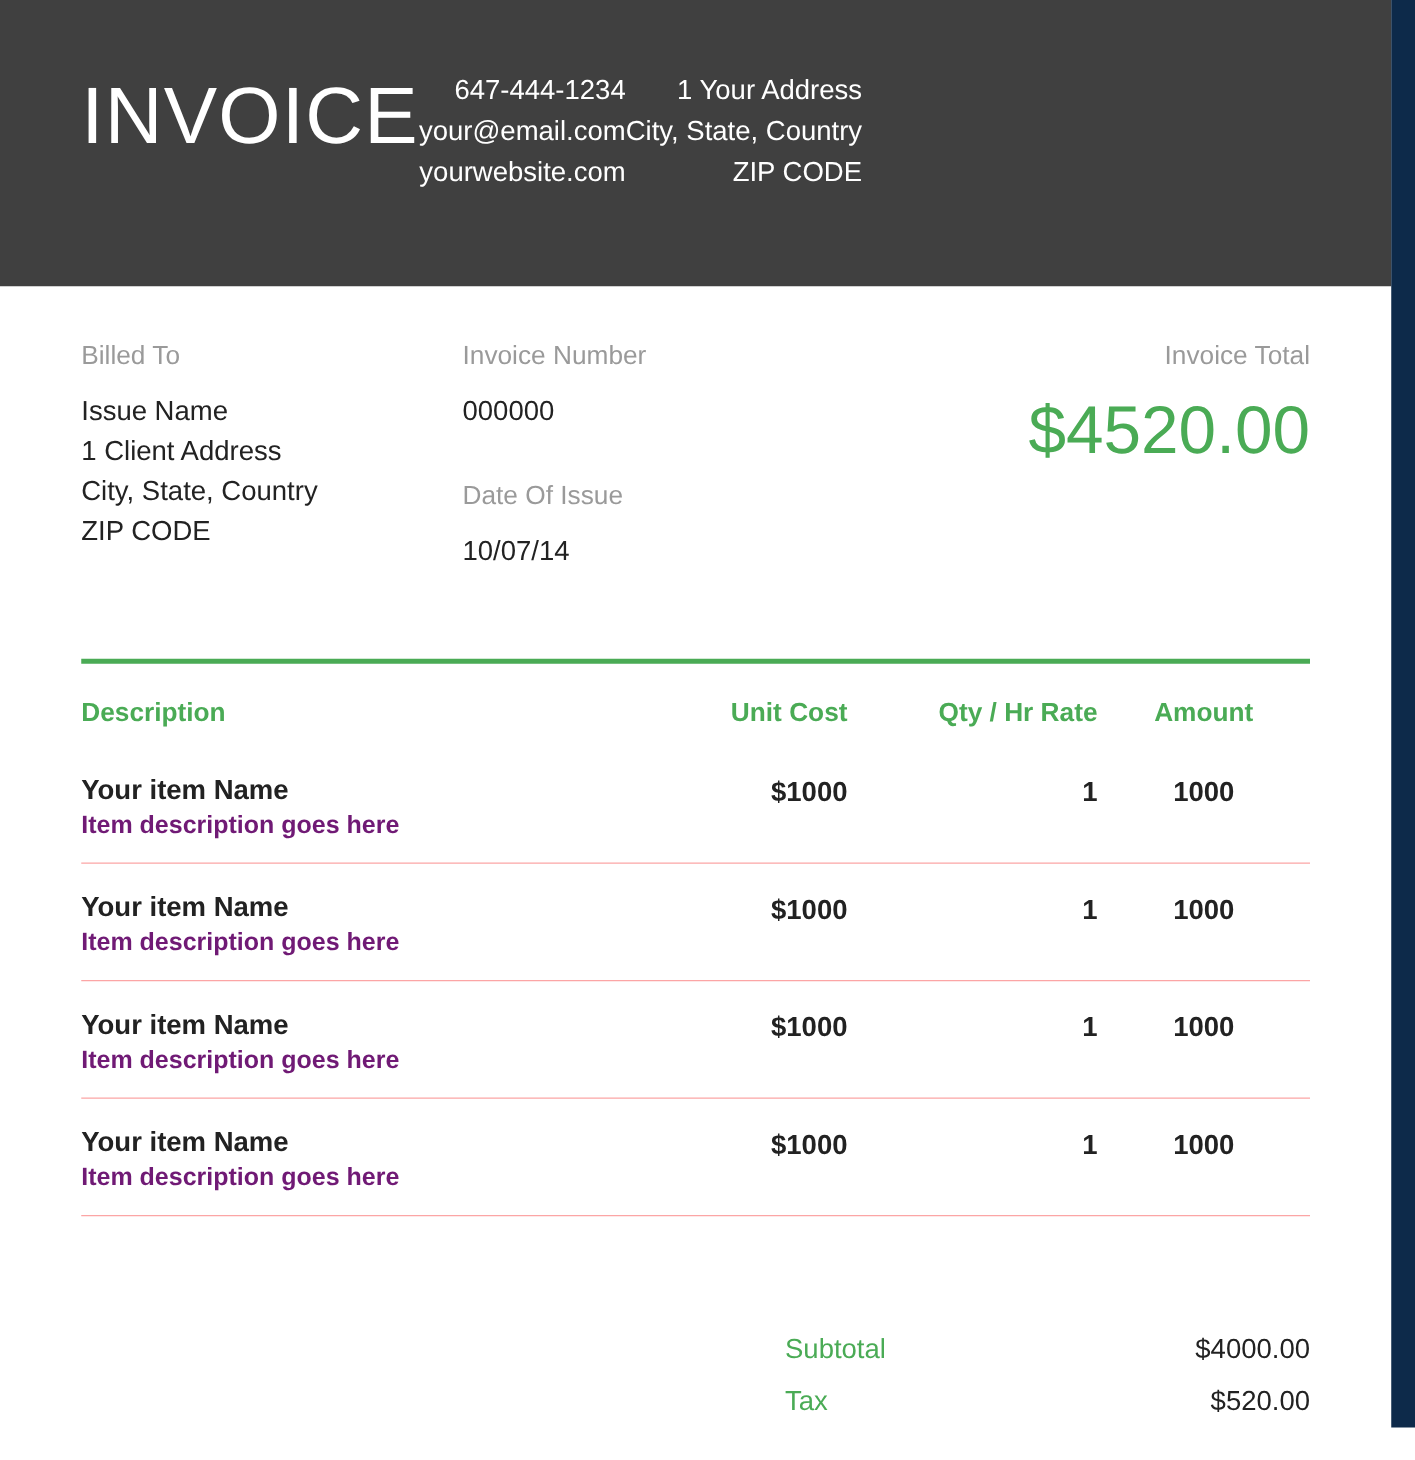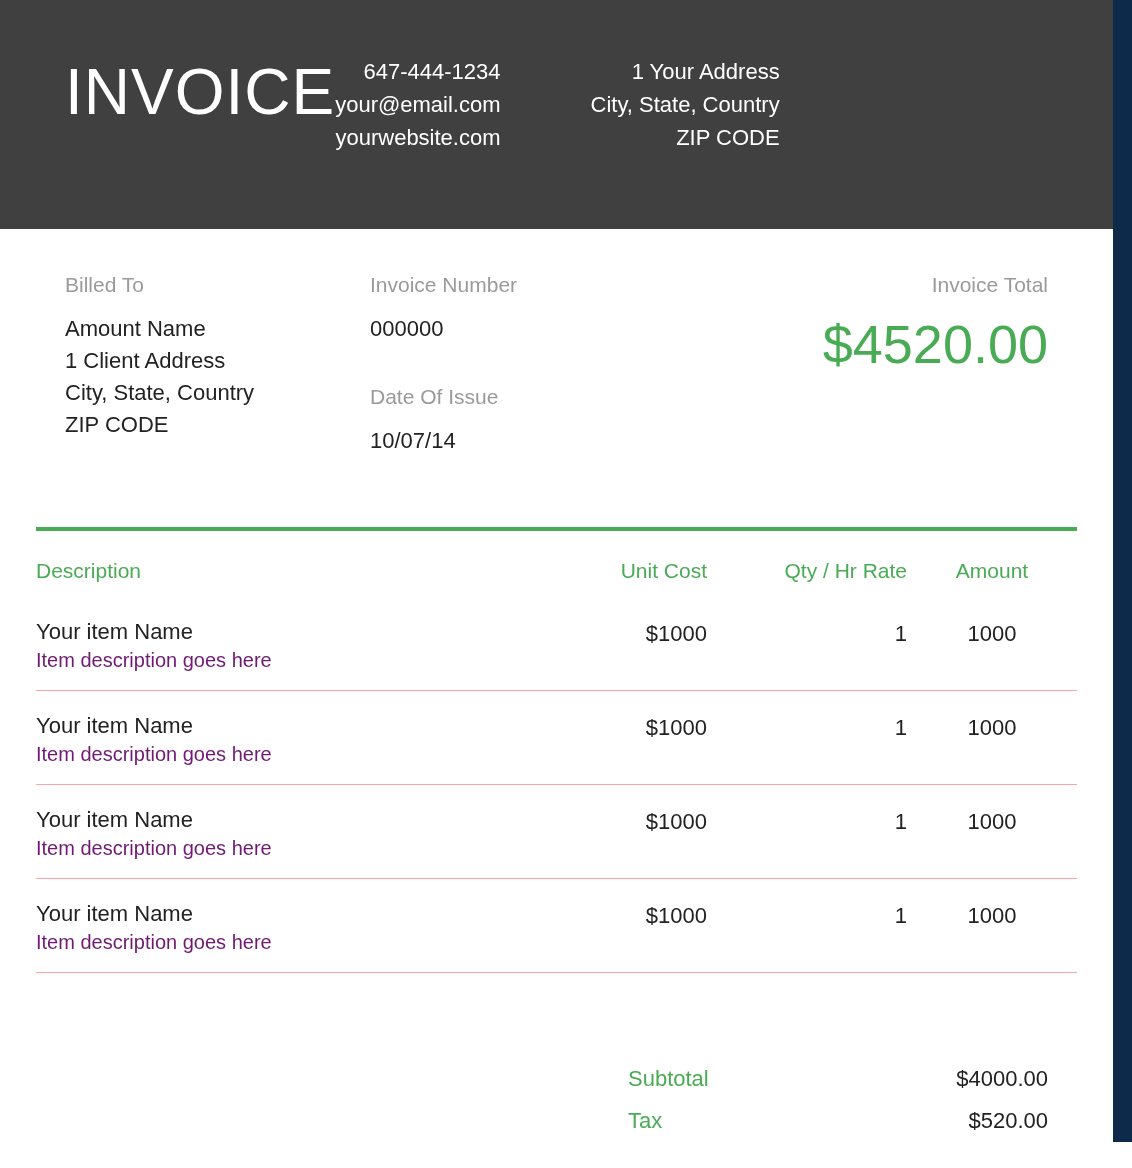--- a/index.html
+++ b/index.html
@@ -28,21 +28,20 @@
       display: flex;
       align-items: flex-start;
     }
     .header-title {
       font-size: 64px;
       font-weight: 400;
       letter-spacing: 1px;
     }
     .header-right {
       display: flex;
-      gap: 90px;
       text-align: right;
       font-size: 22px;
       line-height: 1.5;
     }
     .header-block div { white-space: nowrap; }
 
     .meta {
       display: flex;
       padding: 44px 65px 70px 65px;
     }
@@ -60,21 +59,21 @@
       line-height: 1.45;
     }
     .invoice-total {
       font-size: 54px;
       color: #4aab55;
       font-weight: 400;
       margin-top: 4px;
     }
     .meta-mid .block + .block { margin-top: 40px; }
 
-    .items-wrap { padding: 0 36px; }
+    .items-wrap { padding: 0 65px; font-weight: bold; }
     .items-rule { border-top: 4px solid #4aab55; }
     .items-head {
       display: flex;
       color: #4aab55;
       font-size: 21px;
       padding: 28px 0 26px 0;
     }
     .col-desc { flex: 1; text-align: left; }
     .col-unit { width: 200px; text-align: right; }
     .col-qty  { width: 200px; text-align: right; }
@@ -125,21 +124,21 @@
         <div>1 Your Address</div>
         <div>City, State, Country</div>
         <div>ZIP CODE</div>
       </div>
     </div>
   </div>
 
   <div class="meta">
     <div class="meta-left">
       <div class="label">Billed To</div>
-      <div class="value">Amount Name</div>
+      <div class="value">Issue Name</div>
       <div class="value">1 Client Address</div>
       <div class="value">City, State, Country</div>
       <div class="value">ZIP CODE</div>
     </div>
     <div class="meta-mid">
       <div class="block">
         <div class="label">Invoice Number</div>
         <div class="value">000000</div>
       </div>
       <div class="block">

